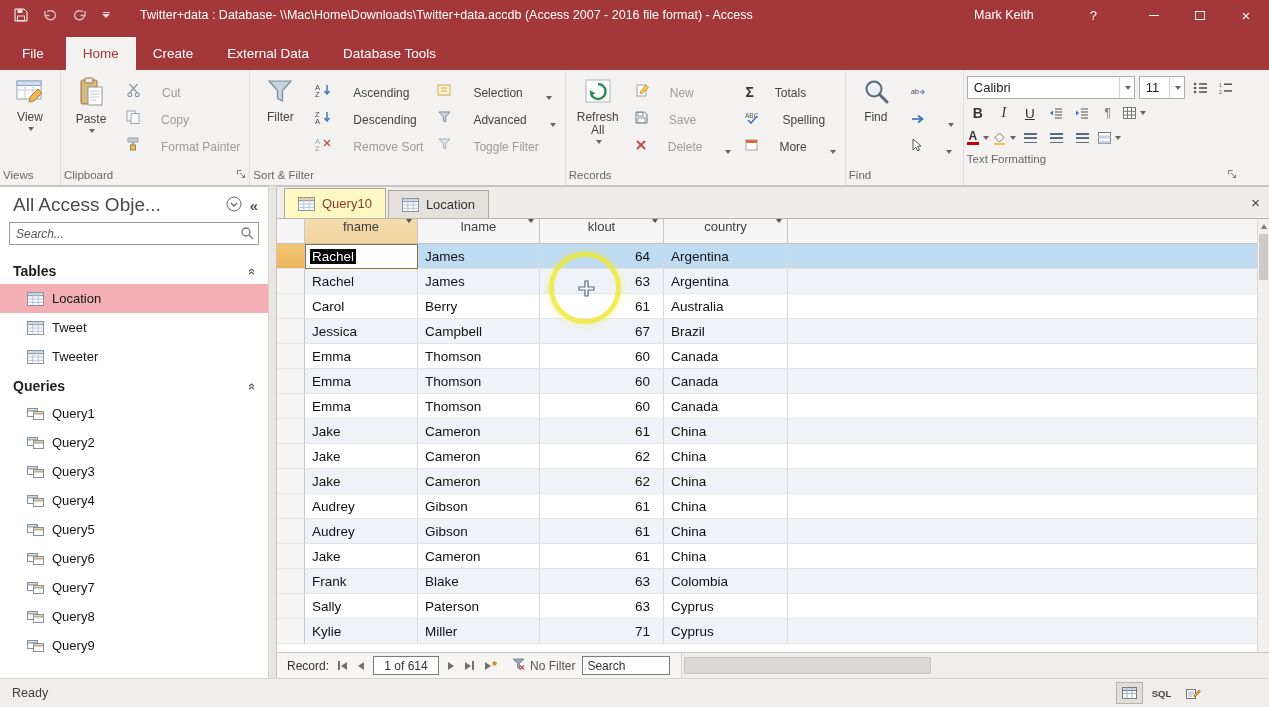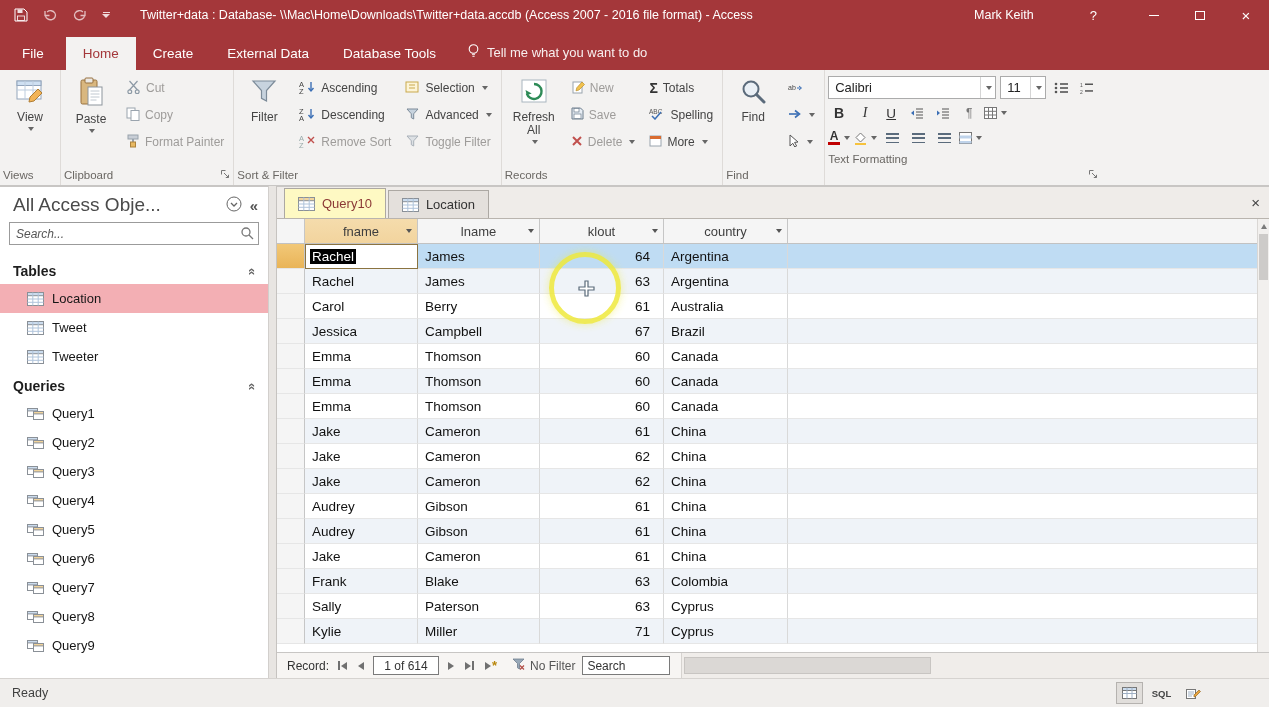--- a/index.html
+++ b/index.html
@@ -28,21 +28,21 @@
 .rtab.active{background:#F3F2F1;color:#A4373A}
 .tellme{display:flex;align-items:center;gap:7px;margin-left:14px;padding-bottom:9px;color:rgba(255,255,255,.92);font-size:13px}
 
 
 .ribbon{position:absolute;left:0;top:70px;width:100%;height:116px;background:#F3F2F1;border-bottom:1px solid #C8C6C4;display:flex}
 .rgroup{display:flex;flex-direction:column;border-right:1px solid #DEDBD8;padding:2px 3px 0 3px;position:relative}
 .rbody{flex:1;display:flex;align-items:flex-start;gap:2px}
 .rlabel{height:20px;line-height:20px;text-align:left;font-size:11.5px;color:#6A6763}
 .bigbtn{display:flex;flex-direction:column;align-items:center;width:54px;padding-top:5px;gap:3px;font-size:12px;color:#444;text-align:center;line-height:13px}
 .stack{display:flex;flex-direction:column;gap:3px;padding-top:4px}
-.sbtn{display:flex;align-items:center;gap:5px;height:24px;padding:0 6px;font-size:12px;color:#444;white-space:nowrap}
+.sbtn{display:flex;align-items:flex-end;gap:21px;height:24px;padding:0 6px;font-size:12px;color:#444;white-space:nowrap}
 .sbtn.muted{color:#9E9C9A}
 .caret-d{width:0;height:0;border-left:3.5px solid transparent;border-right:3.5px solid transparent;border-top:4px solid #666;display:inline-block;margin-left:2px}
 .launcher{position:absolute;right:3px;bottom:3px}
 .tf{display:flex;flex-direction:column;gap:3px;padding-top:4px}
 .tfrow{display:flex;align-items:center;gap:4px}
 .combo{background:#fff;border:1px solid #ABABAB;height:23px;display:flex;align-items:center;font-size:13px;color:#222;padding-left:6px}
 .combo.font{width:168px}
 .combo.size{width:46px}
 .combo .cc{margin-left:auto;width:15px;height:100%;display:flex;align-items:center;justify-content:center;border-left:1px solid #D5D5D5}
 .tbtn{min-width:22px;height:22px;display:flex;align-items:center;justify-content:center;gap:2px;color:#333}
@@ -74,21 +74,21 @@
 
 .doc{position:absolute;left:277px;top:186px;right:0;height:492px;background:#fff}
 .doctabs{height:33px;background:#EFECE9;border-top:1px solid #C8C6C4;border-bottom:1px solid #B9B4AE;display:flex;align-items:flex-end;padding-left:7px}
 .dtab{height:28px;display:flex;align-items:center;gap:7px;padding:0 13px;border:1px solid #ACA8A3;border-bottom:none;background:#E4E0DC;font-size:13px;color:#333;margin-right:2px}
 .dtab.active{background:#fef9c3;color:#8C3A36;height:30px}
 .dt-close{margin-left:auto;margin-right:9px;align-self:center;color:#444;font-size:15px}
 
 
 .sheet{position:absolute;left:0;top:33px;right:12px;bottom:26px;background:#fff;overflow:hidden}
 .ds-head{display:flex;height:25px;background:#F5F5F5;border-bottom:1px solid #C2C2C2}
-.hcell{border-right:1px solid #C6C6C6;display:flex;align-items:center;justify-content:center;font-size:13px;color:#3E3E3E;position:relative}
+.hcell{border-right:1px solid #C6C6C6;display:flex;align-items:flex-start;justify-content:center;font-size:13px;color:#3E3E3E;position:relative}
 .hcell.selcol{background:linear-gradient(var(--header-selected,#F5DCAC),#F2D49E)}
 .hdd{position:absolute;right:5px;width:0;height:0;border-left:3.5px solid transparent;border-right:3.5px solid transparent;border-top:4px solid #555}
 .c-sel{width:28px}.c-fname{width:113px}.c-lname{width:122px}.c-klout{width:124px}.c-country{width:124px}
 .c-fill{flex:1;border-right:none !important}
 .ds-row{display:flex;height:25px;background:#fff}
 .ds-row.alt{background:#EFF3F8}
 .ds-row.sel{background:var(--row-selected,#BFDCF3)}
 .ds-row .cell{border-right:1px solid #D9D9D9;border-bottom:1px solid #E6E6E6;font-size:13.5px;color:#111;display:flex;align-items:center;padding:0 7px;overflow:hidden;white-space:nowrap}
 .ds-row .cell.c-sel{background:#F5F5F5;border-right:1px solid #C6C6C6;padding:0}
 .ds-row.sel .cell.c-sel{background:linear-gradient(#F2C878,#E9B458)}
@@ -171,27 +171,20 @@
       </span>
   </div>
 </div>
 
 <div class="tabrow">
   <span class="rtab file">File</span>
   <span class="rtab active">Home</span>
   <span class="rtab">Create</span>
   <span class="rtab">External Data</span>
   <span class="rtab">Database Tools</span>
-  <span class="tellme">
-    <span><svg width="13" height="15" viewBox="0 0 13 15">
-          <circle cx="6.5" cy="6" r="4.3" fill="none" stroke="#fff" stroke-width="1.1"></circle>
-          <path d="M5 11.2h3M5.4 13.2h2.2" stroke="#fff" stroke-width="1.1"></path>
-        </svg></span>
-    <span>Tell me what you want to do</span>
-  </span>
 </div>
 
 <div class="ribbon">
 
   <div class="rgroup">
     <div class="rbody">
       <div class="bigbtn">
         <span><svg width="30" height="28" viewBox="0 0 30 28">
               <rect x="2" y="4" width="24" height="18" fill="#fff" stroke="#93A5BC"></rect>
               <rect x="2" y="4" width="24" height="4.5" fill="#CFE0F2" stroke="#93A5BC"></rect>

